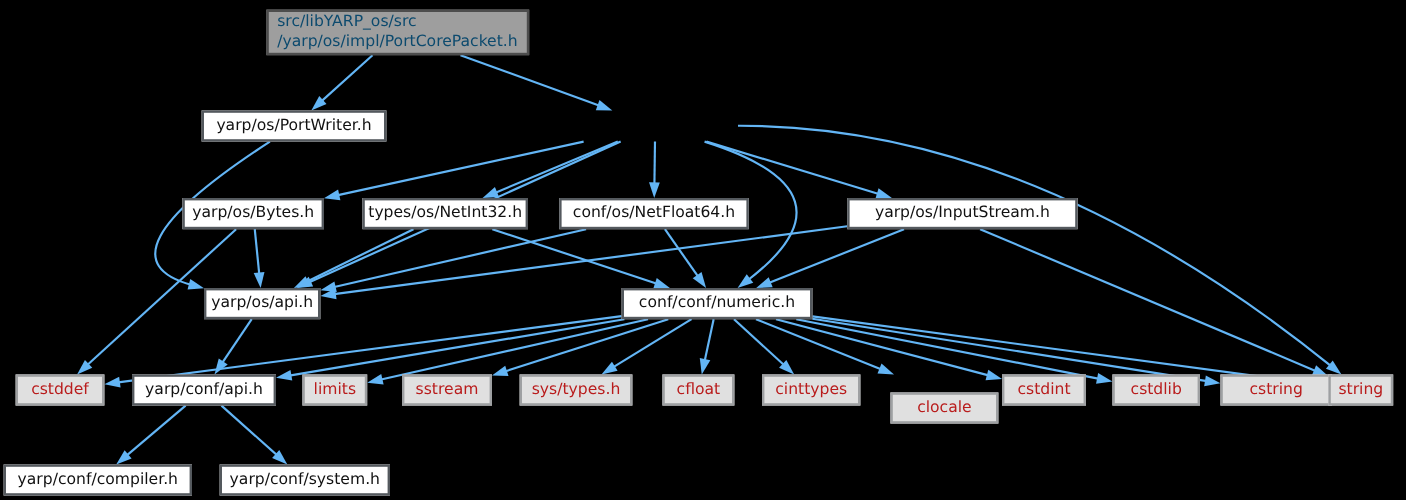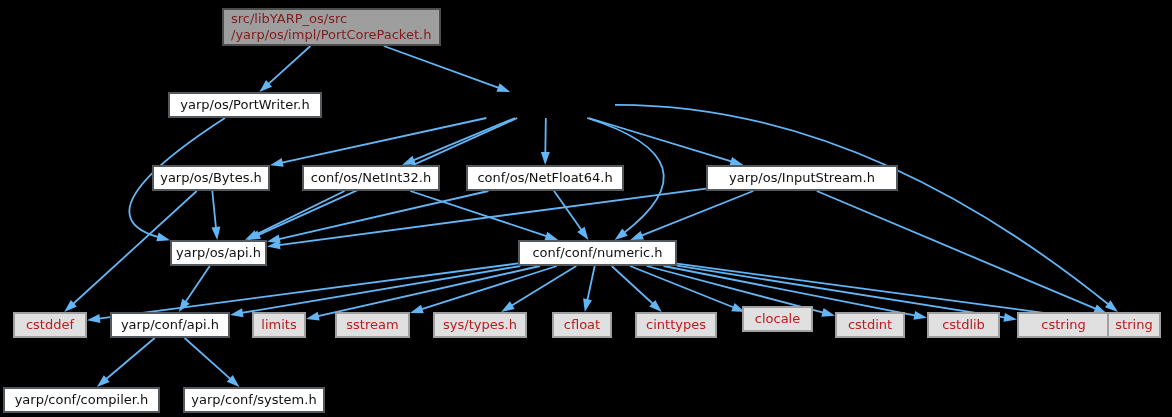--- a/index.html
+++ b/index.html
@@ -18,21 +18,21 @@
     align-items:center;
     justify-content:center;
     font-size:13px;
     line-height:1.25;
     white-space:pre;
     z-index:2;
   }
   .node.current {
     background:#9e9e9e;
     border:2px solid #4d4d4d;
-    color:#7f1d1d;
+    color:#0c4a6e;
     justify-content:flex-start;
     text-align:left;
     padding-left:7px;
     white-space:pre-line;
   }
   .node.linked {
     background:#ffffff;
     border:2px solid #54595e;
     color:#111;
     cursor:pointer;
@@ -114,32 +114,32 @@
       <path d="M 1107 321.37651444548 L 1094.714058451175 315.1873593933861 L 1093.5169619736714 324.1073907847853 Z" fill="#63b5f5"></path>
       <path d="M 154.66 338 L 104.46895600573906 380.53478304598383" fill="none" stroke="#63b5f5" stroke-width="1.8"></path>
       <path d="M 96.84 387 L 109.66699043676805 382.0282481623616 L 103.84829517815352 375.1621877571964 Z" fill="#63b5f5"></path>
       <path d="M 184.56 338 L 231.98062338374086 380.33984230691146" fill="none" stroke="#63b5f5" stroke-width="1.8"></path>
       <path d="M 239.44 387 L 232.73988136075295 374.9850755216683 L 226.74573943697325 381.69851447630157 Z" fill="#63b5f5"></path>
     </svg>
     <div class="node current" style="left: 222px; top: 8px; width: 219px; height: 38px;">src/libYARP_os/src
 /yarp/os/impl/PortCorePacket.h</div>
     <div class="node linked" style="left: 168px; top: 92px; width: 154px; height: 26px;">yarp/os/PortWriter.h</div>
     <div class="node linked" style="left: 152px; top: 165px; width: 118px; height: 26px;">yarp/os/Bytes.h</div>
-    <div class="node linked" style="left: 302px; top: 165px; width: 138px; height: 26px;">conf/os/NetInt32.h</div>
+    <div class="node linked" style="left: 302px; top: 165px; width: 138px; height: 26px;">types/os/NetInt32.h</div>
     <div class="node linked" style="left: 466px; top: 165px; width: 158px; height: 26px;">conf/os/NetFloat64.h</div>
     <div class="node linked" style="left: 706px; top: 165px; width: 192px; height: 26px;">yarp/os/InputStream.h</div>
     <div class="node linked" style="left: 170px; top: 240px; width: 97px; height: 26px;">yarp/os/api.h</div>
     <div class="node linked" style="left: 518px; top: 240px; width: 159px; height: 26px;">conf/conf/numeric.h</div>
     <div class="node leaf" style="left: 13px; top: 312px; width: 74px; height: 26px;">cstddef</div>
     <div class="node linked" style="left: 110px; top: 312px; width: 120px; height: 26px;">yarp/conf/api.h</div>
     <div class="node leaf" style="left: 252px; top: 312px; width: 54px; height: 26px;">limits</div>
     <div class="node leaf" style="left: 335px; top: 312px; width: 75px; height: 26px;">sstream</div>
     <div class="node leaf" style="left: 433px; top: 312px; width: 94px; height: 26px;">sys/types.h</div>
     <div class="node leaf" style="left: 552px; top: 312px; width: 60px; height: 26px;">cfloat</div>
     <div class="node leaf" style="left: 635px; top: 312px; width: 82px; height: 26px;">cinttypes</div>
-    <div class="node leaf" style="left: 742px; top: 306px; width: 71px; height: 26px; text-align: center;">clocale</div>
+    <div class="node leaf" style="left: 742px; top: 327px; width: 90px; height: 26px; text-align: center;">clocale</div>
     <div class="node leaf" style="left: 835px; top: 312px; width: 70px; height: 26px;">cstdint</div>
     <div class="node leaf" style="left: 927px; top: 312px; width: 73px; height: 26px;">cstdlib</div>
     <div class="node leaf" style="left: 1017px; top: 312px; width: 93px; height: 26px;">cstring</div>
     <div class="node leaf" style="left: 1107px; top: 312px; width: 54px; height: 26px;">string</div>
     <div class="node linked" style="left: 3px; top: 387px; width: 157px; height: 26px;">yarp/conf/compiler.h</div>
     <div class="node linked" style="left: 183px; top: 387px; width: 142px; height: 26px;">yarp/conf/system.h</div>
   </div>
 
 </body></html>

